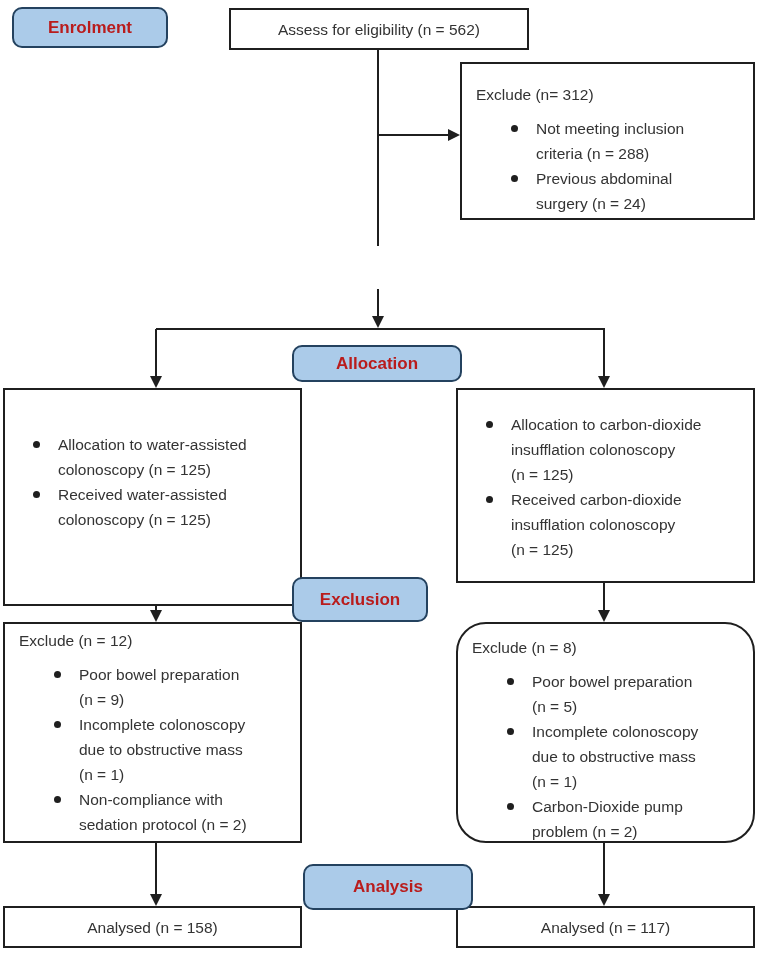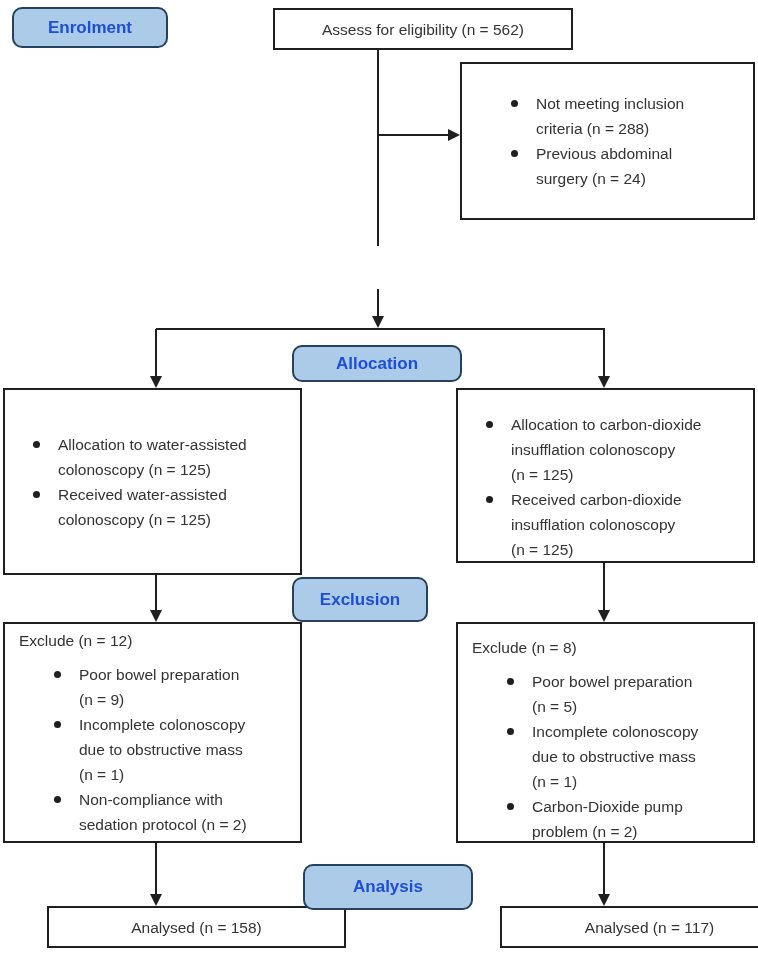--- a/index.html
+++ b/index.html
@@ -15,43 +15,43 @@
   
   .box {
     position: absolute;
     background: #ffffff;
     border: 2px solid #1f1f1f;
     box-sizing: border-box;
     font-size: 15.5px;
     line-height: 25px;
     z-index: 1;
   }
-  .center { display: flex; align-items: center; justify-content: center; text-align: center; margin-left: 44px; }
+  .center { display: flex; align-items: center; justify-content: center; text-align: center; }
 
   .b-assess        { left: 229px; top: 8px;   width: 300px; height: 42px; }
   .b-exclude-top   { left: 460px; top: 62px;  width: 295px; height: 158px; padding: 18px 6px 0 14px; }
   .b-randomised    { left: 229px; top: 246px; width: 300px; height: 44px; }
-  .b-alloc-left    { left: 3px;   top: 388px; width: 299px; height: 187px; padding: 33px 6px 0 14px; }
-  .b-alloc-right   { left: 456px; top: 388px; width: 299px; height: 175px; padding: 13px 6px 0 14px; }
+  .b-alloc-left    { left: 3px;   top: 388px; width: 299px; height: 218px; padding: 33px 6px 0 14px; }
+  .b-alloc-right   { left: 456px; top: 388px; width: 299px; height: 195px; padding: 13px 6px 0 14px; }
   .b-excl-left     { left: 3px;   top: 622px; width: 299px; height: 221px; padding: 4px 6px 0 14px; }
-  .b-excl-right    { left: 456px; top: 622px; width: 299px; height: 221px; padding: 11px 6px 0 14px; }
+  .b-excl-right    { left: 456px; top: 622px; width: 299px; height: 221px; padding: 11px 6px 0 14px; border-radius: 30px; }
   .b-analysed-left { left: 3px;   top: 906px; width: 299px; height: 42px; }
   .b-analysed-right{ left: 456px; top: 906px; width: 299px; height: 42px; }
 
   
   .badge {
     position: absolute;
     background: #abcbe9;
     border: 2.5px solid #24425f;
     border-radius: 10px;
     box-sizing: border-box;
     display: flex; align-items: center; justify-content: center;
     font-size: 17px;
     font-weight: bold;
-    color: #1d4ed8;
+    color: #b91c1c;
     z-index: 2;
   }
   .g-enrolment  { left: 12px;  top: 7px;   width: 156px; height: 41px; }
   .g-allocation { left: 292px; top: 345px; width: 170px; height: 37px; }
   .g-exclusion  { left: 292px; top: 577px; width: 136px; height: 45px; }
   .g-analysis   { left: 292px; top: 864px; width: 170px; height: 46px; margin-left: 11px; }
 
   
   ul.bullets { margin: 9px; padding: 0; list-style: none; }
   .indented ul.bullets { margin-left: 30px; }
@@ -119,20 +119,21 @@
   </div>
   <div class="badge g-analysis">
     <span>Analysis</span>
   </div>
 
   <div class="box center b-assess">
     <span>Assess for eligibility (n = 562)</span>
   </div>
 
   <div class="box indented b-exclude-top">
+    <div>Exclude (n= 312)</div>
     <ul class="bullets">
       <li>Not meeting inclusion
 criteria (n = 288)</li>
       <li>Previous abdominal
 surgery (n = 24)</li>
     </ul>
   </div>
 
 
   <div class="box b-alloc-left">

